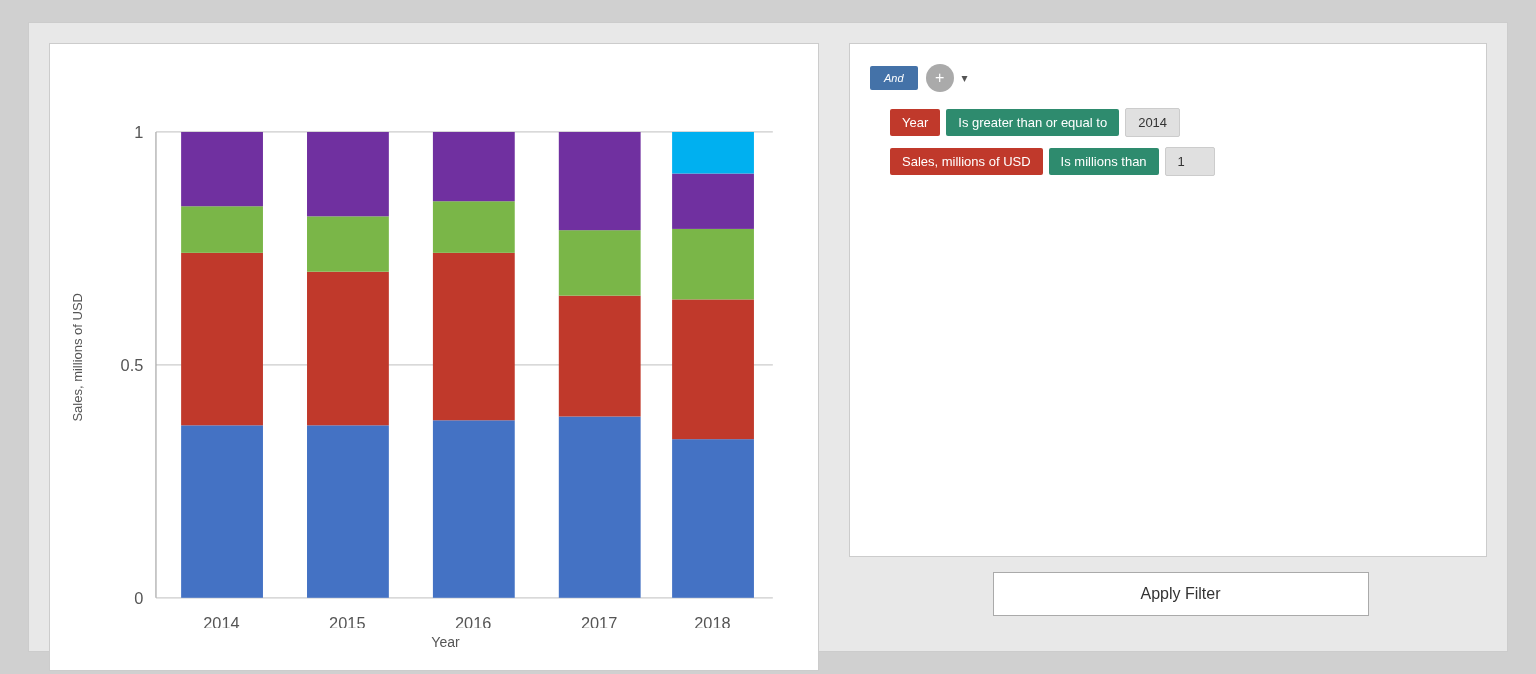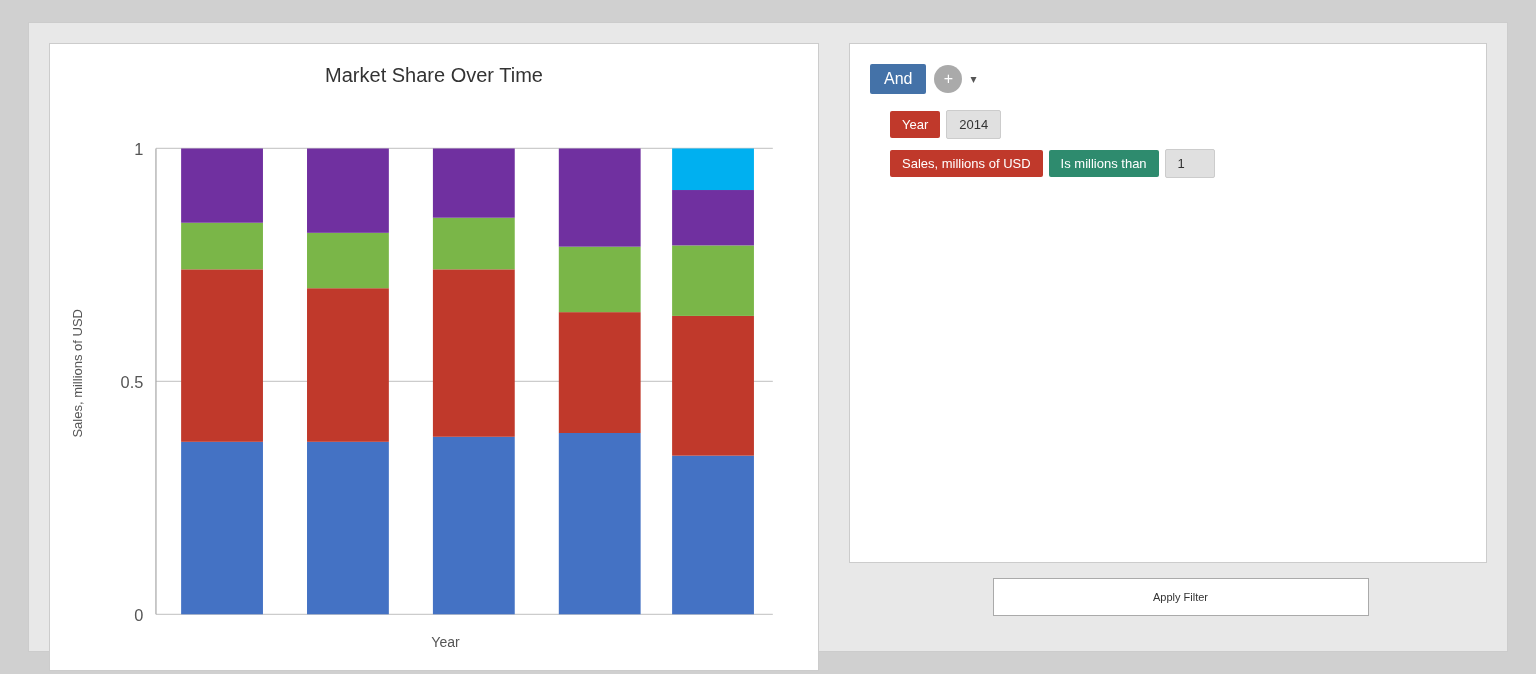--- a/index.html
+++ b/index.html
@@ -105,23 +105,24 @@
       align-items: center;
       gap: 8px;
       margin-bottom: 16px;
     }
 
     .btn-and {
       background: #4472a8;
       color: white;
       border: none;
       padding: 6px 14px;
-      font-size: 16px;
-      cursor: pointer;
-      border-radius: 2px;
+      font-size: 11px;
+      cursor: pointer;
+      border-radius: 2px;
+      font-style: italic;
     }
 
     .btn-add {
       width: 28px;
       height: 28px;
       border-radius: 50%;
       background: #aaa;
       color: white;
       border: none;
       font-size: 16px;
@@ -183,35 +184,34 @@
     .filter-bottom {
       padding: 15px 10px;
       display: flex;
       justify-content: center;
     }
 
     .btn-apply {
       background: white;
       border: 1px solid #aaa;
       padding: 12px 0;
-      font-size: 11px;
+      font-size: 16px;
       color: #333;
       cursor: pointer;
       width: 376px;
       text-align: center;
       margin-left: 25px;
     }
   </style>
 </head>
 <body>
 
 <div class="main-container">
 
   <div class="chart-panel">
-    <div class="chart-title">Market Share Over Time</div>
     <div class="chart-area">
       <div class="y-axis-label">Sales, millions of USD</div>
       <div class="chart-content">
         <div class="chart-svg-container">
           <svg width="100%" height="100%" viewBox="0 0 560 380">
 
             <line x1="50" y1="20" x2="540" y2="20" stroke="#ccc" stroke-width="1"></line>
             <line x1="50" y1="205" x2="540" y2="205" stroke="#ccc" stroke-width="1"></line>
             <line x1="50" y1="390" x2="540" y2="390" stroke="#ccc" stroke-width="1"></line>
 
@@ -269,20 +269,21 @@
       <div class="filter-toolbar">
         <button class="btn-and">And</button>
         <button class="btn-add">
           <span>+</span>
         </button>
         <button class="btn-dropdown">▾</button>
       </div>
 
       <div class="filter-row">
         <span class="tag-field">Year</span>
+        <span class="tag-operator">Is greater than or equal to</span>
         <span class="tag-value">2014</span>
       </div>
 
       <div class="filter-row">
         <span class="tag-field sales">Sales, millions of USD</span>
         <span class="tag-operator">Is millions than</span>
         <span class="tag-value">1</span>
       </div>
     </div>
 

